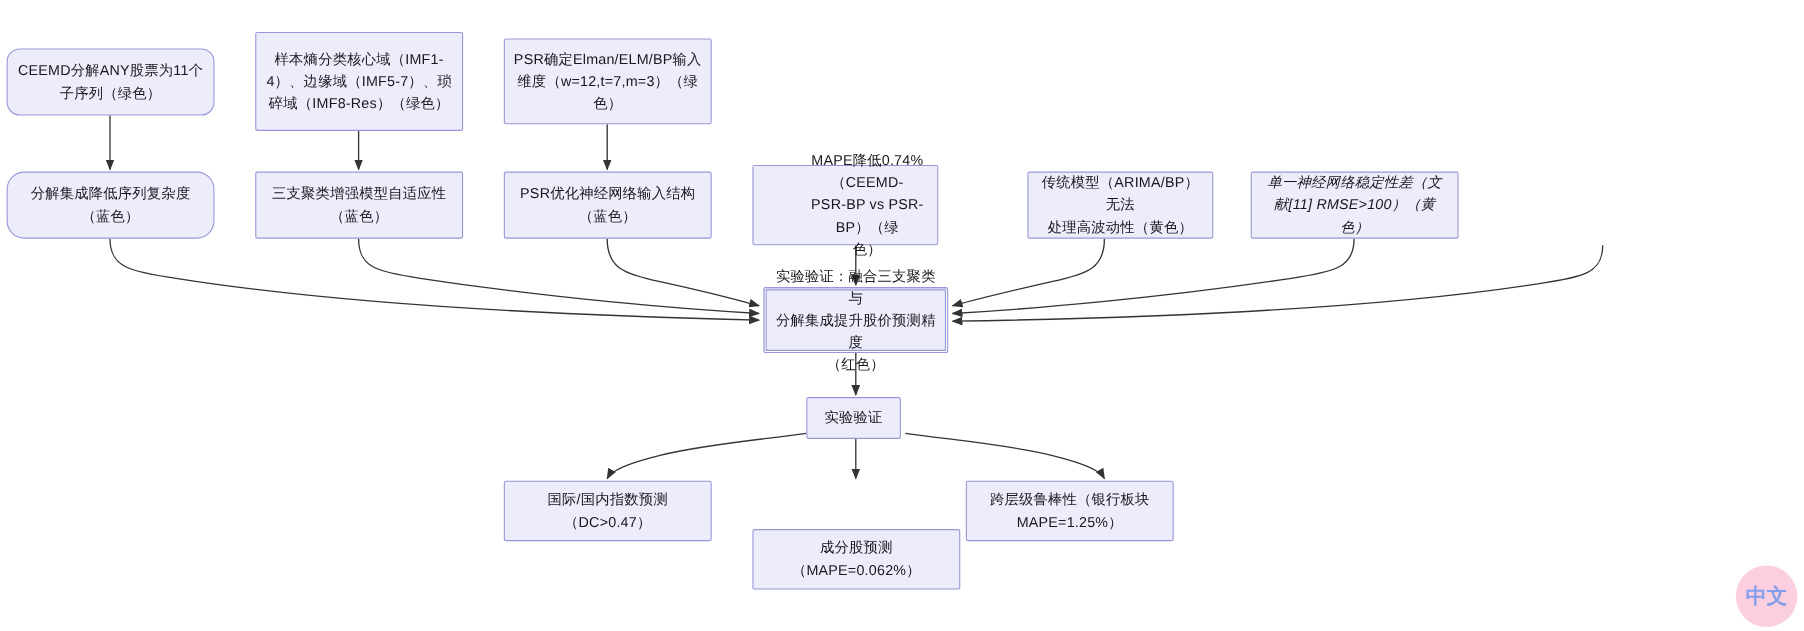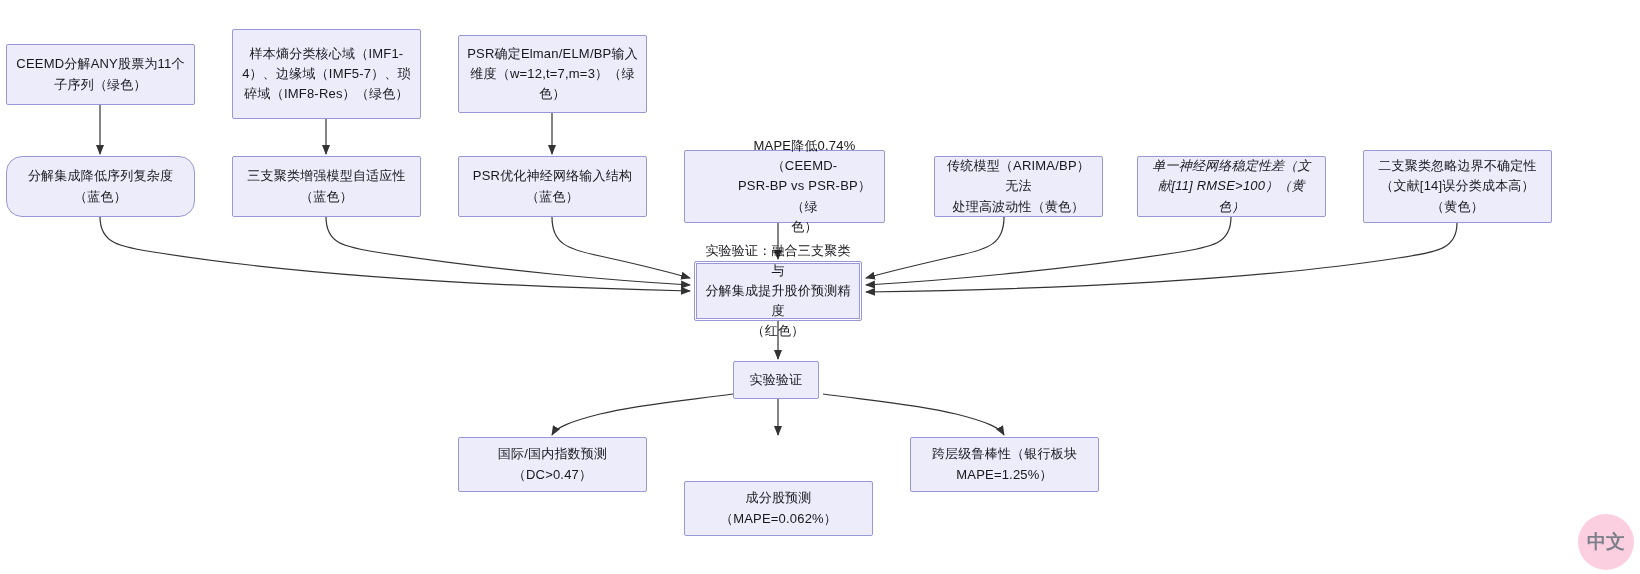--- a/index.html
+++ b/index.html
@@ -55,21 +55,21 @@
     right: 6px;
     bottom: 4px;
     width: 56px;
     height: 56px;
     border-radius: 50%;
     background: #F9A8C7;
     opacity: 0.55;
     display: flex;
     align-items: center;
     justify-content: center;
-    color: #0f172a;
+    color: #1d4ed8;
     font-size: 19px;
     font-weight: bold;
     overflow: hidden;
   }
 </style>
 </head>
 <body>
 
 <div id="canvas">
 
@@ -96,21 +96,21 @@
       <path d="M1457,223 C1457,248 1440,252 1398,258 C1230,284 996,290 866,292"></path>
 
       <path d="M778,321 L778,359"></path>
 
       <path d="M733,394 C690,400 640,404 600,414 C568,422 556,428 552,435"></path>
       <path d="M778,399 L778,435"></path>
       <path d="M823,394 C866,400 916,404 956,414 C988,422 1000,428 1004,435"></path>
     </g>
   </svg>
 
-  <div class="node" style="left:6px; top:44px; width:189px; height:61px;">
+  <div class="node" style="left:6px; top:44px; width:189px; height:61px;border-radius:12px;">
     <span class="node-text">CEEMD分解ANY股票为11个
 子序列（绿色）</span>
   </div>
 
   <div class="node" style="left:232px; top:29px; width:189px; height:90px;align-items:center;">
     <span class="node-text">样本熵分类核心域（IMF1-
 4）、边缘域（IMF5-7）、琐
 碎域（IMF8-Res）（绿色）</span>
   </div>
 
@@ -128,41 +128,36 @@
   <div class="node" style="left:232px; top:156px; width:189px; height:61px;">
     <span class="node-text">三支聚类增强模型自适应性
 （蓝色）</span>
   </div>
 
   <div class="node" style="left:458px; top:156px; width:189px; height:61px;">
     <span class="node-text">PSR优化神经网络输入结构
 （蓝色）</span>
   </div>
 
-  <div class="node" style="left:684px; top:150px; width:201px; height:73px;padding-left:48px;">
+  <div class="node" style="left:684px; top:150px; width:169px; height:73px;padding-left:48px;">
     <span class="node-text">MAPE降低0.74%（CEEMD-
 PSR-BP vs PSR-BP）（绿
 色）</span>
   </div>
 
   <div class="node" style="left:934px; top:156px; width:169px; height:61px;">
     <span class="node-text">传统模型（ARIMA/BP）无法
 处理高波动性（黄色）</span>
   </div>
 
   <div class="node" style="left:1137px; top:156px; width:189px; height:61px;font-style:italic;">
     <span class="node-text">单一神经网络稳定性差（文
 献[11] RMSE&gt;100）（黄色）</span>
   </div>
 
-  <div class="node" style="left:1363px; top:150px; width:189px; height:73px;">
-    <span class="node-text">二支聚类忽略边界不确定性
-（文献[14]误分类成本高）
-（黄色）</span>
-  </div>
 
   <div class="node core" style="left:694px; top:261px; width:168px; height:60px;">
     <span class="node-text">实验验证：融合三支聚类与
 分解集成提升股价预测精度
 （红色）</span>
   </div>
 
   <div class="node" style="left:733px; top:361px; width:86px; height:38px;">
     <span class="node-text">实验验证</span>
   </div>
@@ -170,21 +165,21 @@
   <div class="node" style="left:458px; top:437px; width:189px; height:55px;">
     <span class="node-text">国际/国内指数预测
 （DC&gt;0.47）</span>
   </div>
 
   <div class="node" style="left:684px; top:437px; width:189px; height:55px;margin-top:44px;">
     <span class="node-text">成分股预测
 （MAPE=0.062%）</span>
   </div>
 
-  <div class="node" style="left:910px; top:437px; width:189px; height:55px;">
+  <div class="node" style="left:878px; top:437px; width:189px; height:55px;">
     <span class="node-text">跨层级鲁棒性（银行板块
 MAPE=1.25%）</span>
   </div>
 
   <div id="watermark">
     <span>中文</span>
   </div>
 
 </div>
 

